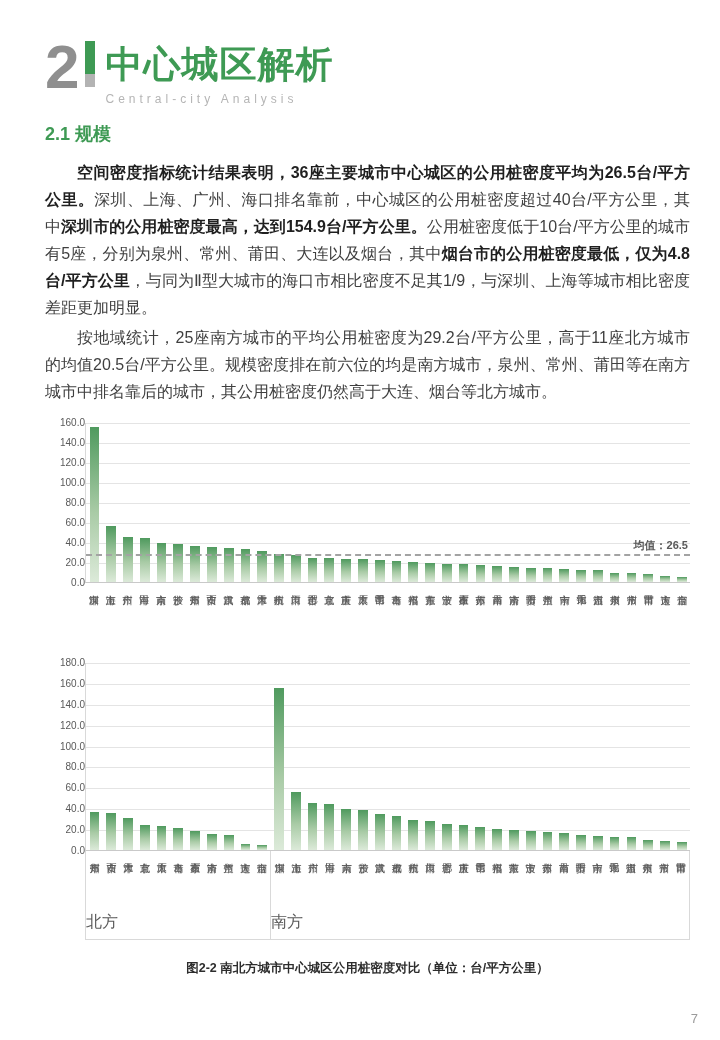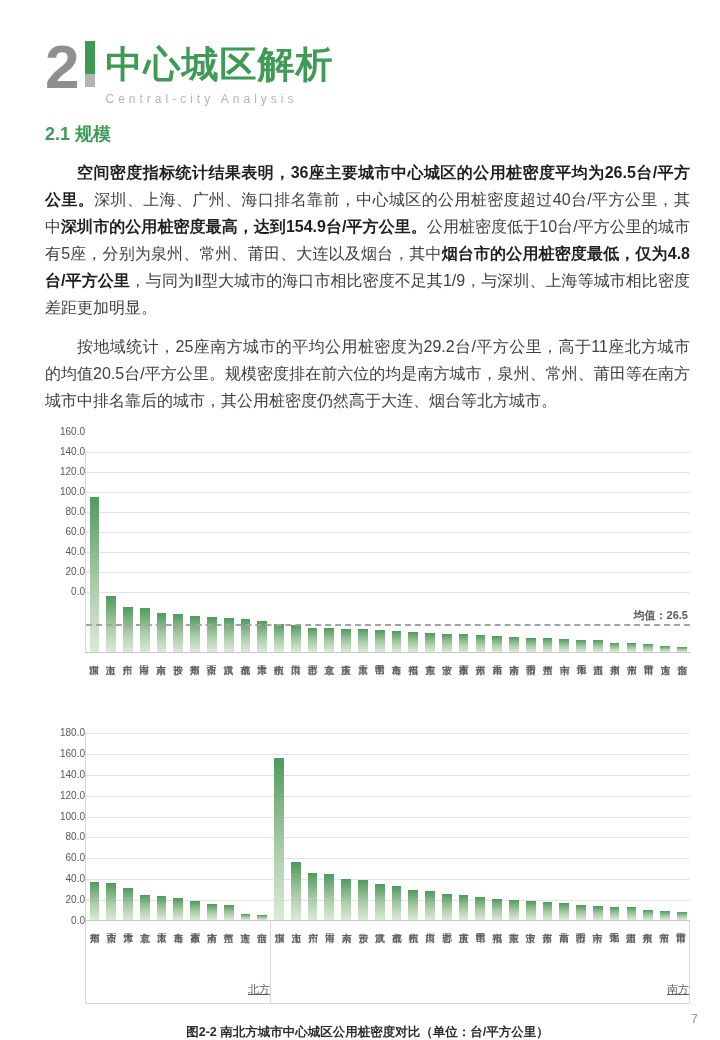--- a/index.html
+++ b/index.html
@@ -28,21 +28,21 @@
 
   .bullet-heading { display:flex; align-items:center; margin-top:20px; }
   .bullet-square { width:9px; height:9px; background:var(--green); margin-right:15px; flex:0 0 auto; }
   .bullet-text { font-size:14px; font-weight:bold; color:var(--green); }
 
   
   .body-para {
     margin-top:13px; font-size:16px; line-height:27px; color:#3f3f3f;
     text-align:justify; text-indent:2em;
   }
-  .body-para + .body-para { margin-top:12px; }
+  .body-para + .body-para { margin-top:3px; }
   .seg-bold { font-weight:bold; color:#1f1f1f; }
 
   
   .chart { display:flex; margin-top:18px; width:100%; }
   .yaxis { position:relative; width:40px; flex:0 0 auto; }
   .ytick {
     position:absolute; right:0; font-size:10px; color:#595959; white-space:nowrap;
   }
   .plotwrap { flex:1; display:flex; flex-direction:column; }
   .plot {
@@ -70,21 +70,21 @@
   .axis-group.bordered:last-child { border-right:1px solid #d9d9d9; }
   .lblrow { display:flex; flex:1; }
   .lslot { flex:1; display:flex; justify-content:center; padding-top:4px; }
   .xlabel {
     writing-mode:vertical-rl; text-orientation:upright;
     font-size:10px; line-height:1.0; color:#595959; letter-spacing:0;
   }
   .c1 .lblrow { min-height:54px; }
   .c2 .lblrow { min-height:56px; }
   .group-name {
-    text-align:right; font-size:11px; color:#595959; padding:5px 0 6px 0;text-decoration:underline;
+    text-align:left; font-size:16px; color:#595959; padding:5px 0 6px 0;
   }
   .caption {
     text-align:center; font-size:12.5px; font-weight:bold; color:#2d2d2d; margin-top:8px;
   }
   .caption.second { margin-top:20px; }
   .chart2 { margin-top:26px; }
   .page-number {
     position:absolute; right:22px; bottom:14px; font-size:13px; color:#9b9b9b;
   }
 </style>
@@ -118,21 +118,21 @@
           <div class="ytick" style="top: 14px;">140.0</div>
           <div class="ytick" style="top: 34px;">120.0</div>
           <div class="ytick" style="top: 54px;">100.0</div>
           <div class="ytick" style="top: 74px;">80.0</div>
           <div class="ytick" style="top: 94px;">60.0</div>
           <div class="ytick" style="top: 114px;">40.0</div>
           <div class="ytick" style="top: 134px;">20.0</div>
           <div class="ytick" style="top: 154px;">0.0</div>
         </div>
         <div class="plotwrap">
-          <div class="plot" style="height: 201px; margin-top: 20px;">
+          <div class="plot" style="height: 160px;">
             <div class="gridline" style="top: 140px;"></div>
             <div class="gridline" style="top: 120px;"></div>
             <div class="gridline" style="top: 100px;"></div>
             <div class="gridline" style="top: 80px;"></div>
             <div class="gridline" style="top: 60px;"></div>
             <div class="gridline" style="top: 40px;"></div>
             <div class="gridline" style="top: 20px;"></div>
             <div class="gridline" style="top: 0px;"></div>
             <div class="bars">
               <div class="bar-group" style="flex: 36 1 0%;">

